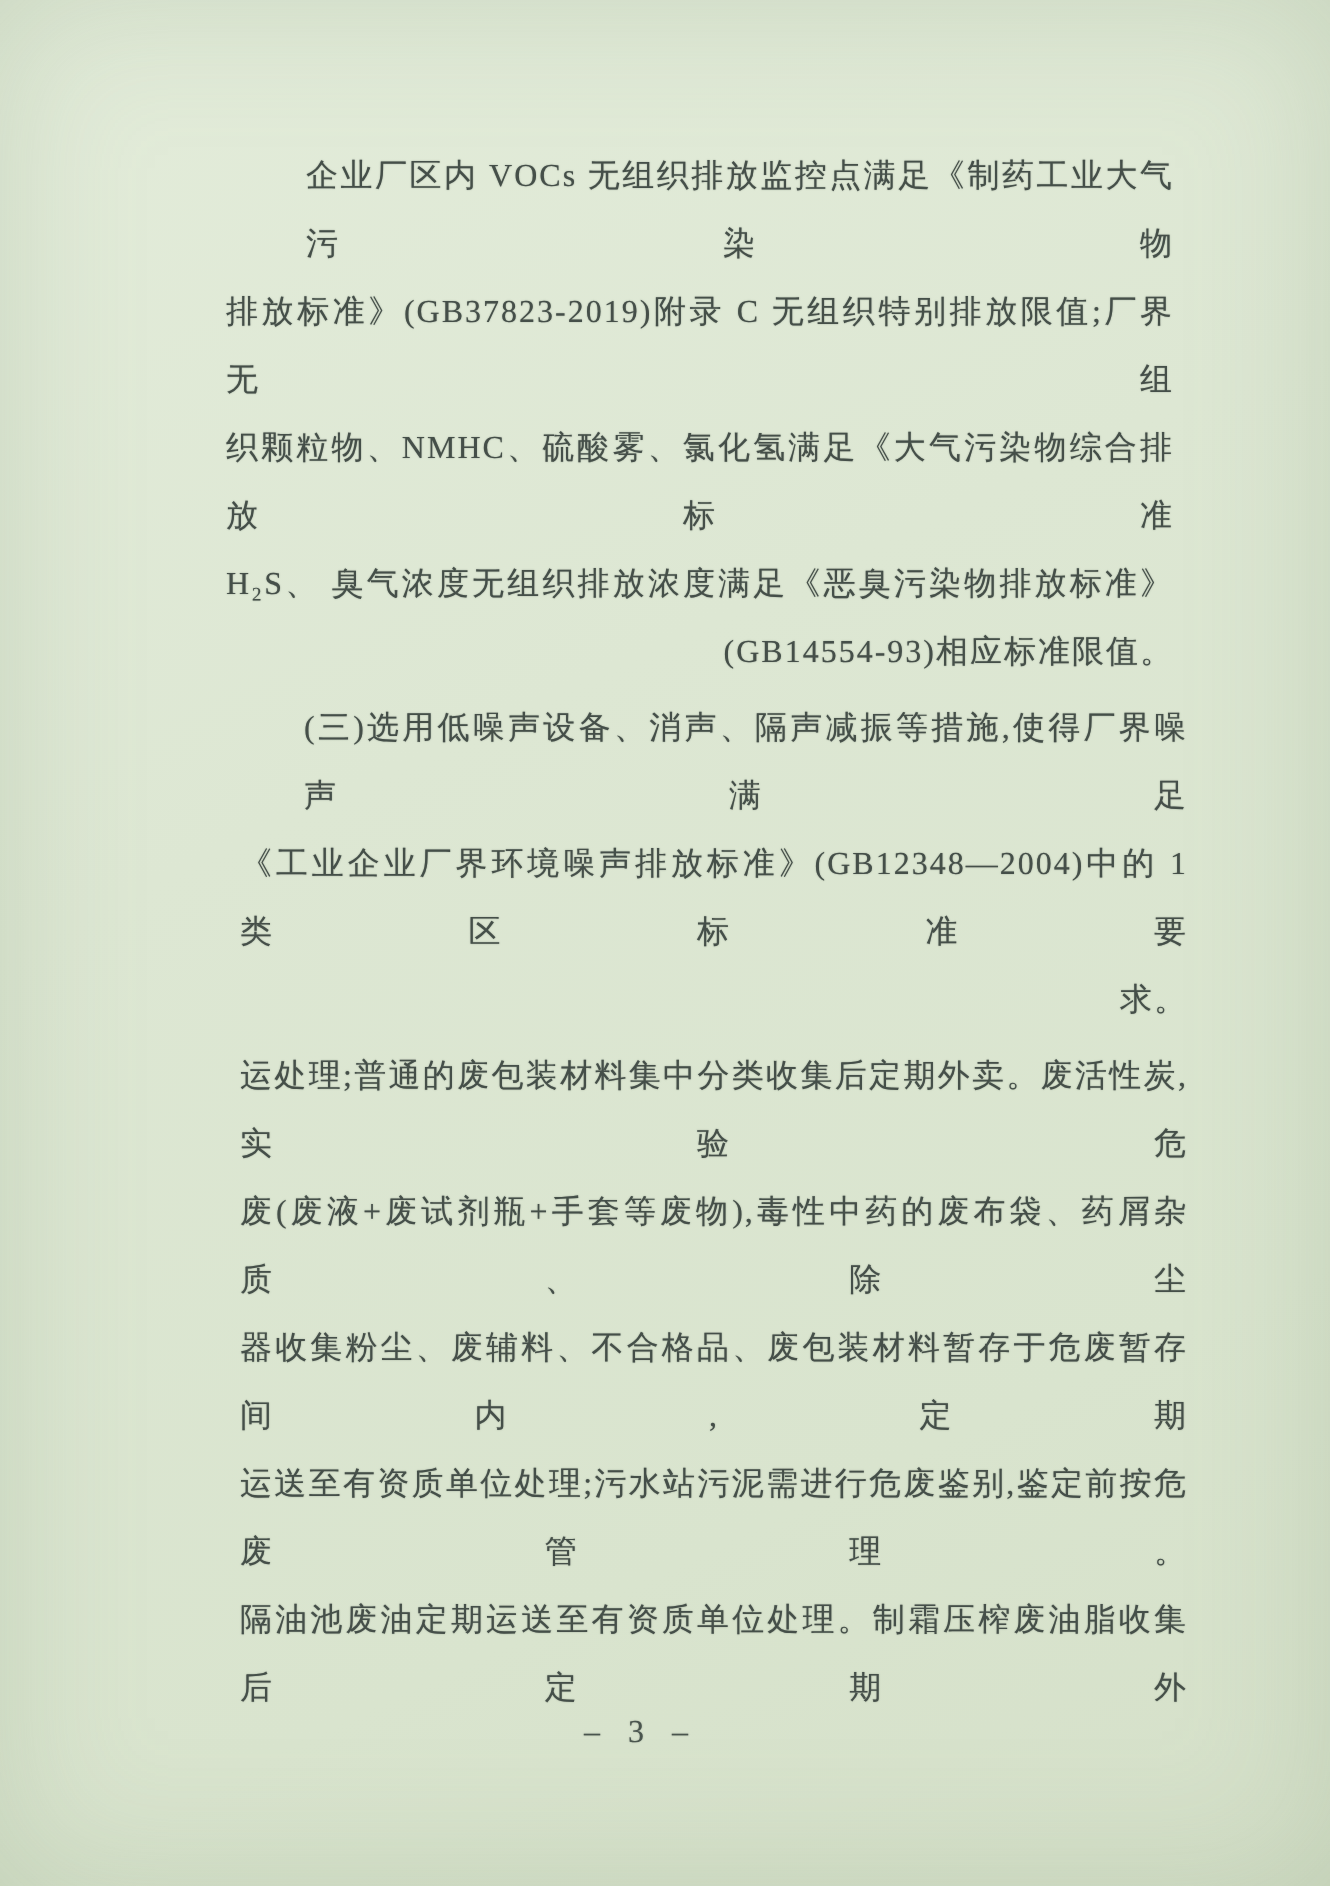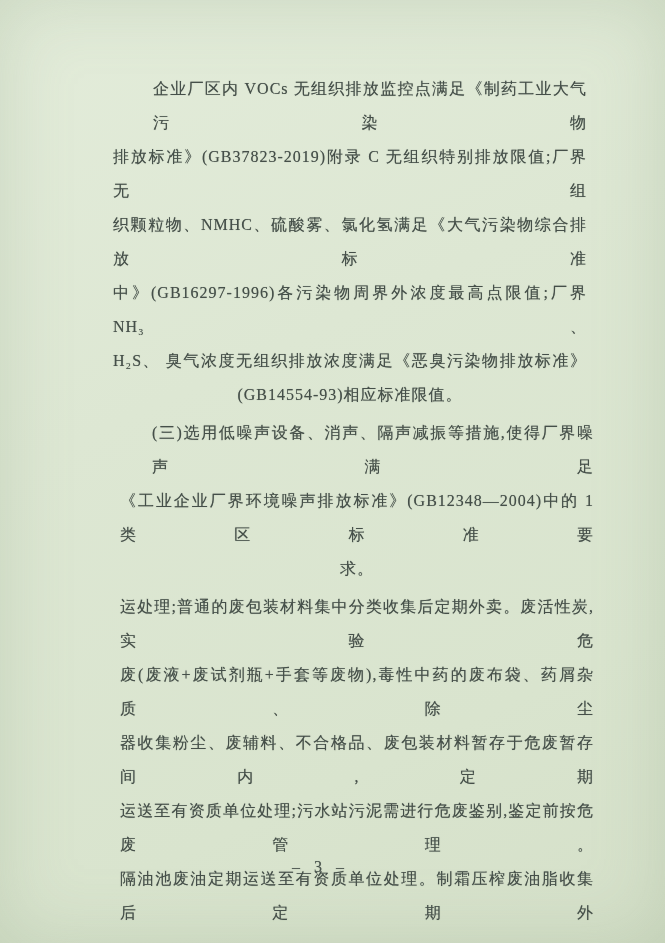--- a/index.html
+++ b/index.html
@@ -21,21 +21,21 @@
     left: 80px; top: 72px;
     width: 514px;
     color: #454f49;
     font-size: 16px;
     line-height: 34px;
     letter-spacing: 1px;
     text-shadow: 0 0 0.7px rgba(62, 72, 66, 0.55);
   }
   .paragraph { margin-bottom: 4px; margin-left: 40px; }
   .paragraph.indented-block { margin-left: 33px; margin-right: 7px; }
-  .ln { text-align: center; white-space: nowrap; }
+  .ln { text-align: right; white-space: nowrap; }
   .ln.j { white-space: normal; text-align: justify; text-align-last: justify; }
   .ln.ind { padding-left: 32px; }
   .ln.ind-lg { padding-left: 40px; }
   .page-number {
     position: absolute;
     left: 0; right: 24px; top: 858px;
     text-align: center;
     color: #4a554e;
     font-size: 16px;
     letter-spacing: 5px;
@@ -46,21 +46,20 @@
 <body>
 
 <div class="scan-vignette"></div>
 
 <div class="text-block">
 
   <div class="paragraph indented-block">
     <div class="ln j ind-lg">企业厂区内 VOCs 无组织排放监控点满足《制药工业大气污染物</div>
     <div class="ln j">排放标准》(GB37823-2019)附录 C 无组织特别排放限值;厂界无组</div>
     <div class="ln j">织颗粒物、NMHC、硫酸雾、氯化氢满足《大气污染物综合排放标准</div>
-    <div class="ln j">中》(GB16297-1996)各污染物周界外浓度最高点限值;厂界 NH₃、</div>
     <div class="ln j">H₂S、 臭气浓度无组织排放浓度满足《恶臭污染物排放标准》</div>
     <div class="ln">(GB14554-93)相应标准限值。</div>
   </div>
 
   <div class="paragraph">
     <div class="ln j ind">(三)选用低噪声设备、消声、隔声减振等措施,使得厂界噪声满足</div>
     <div class="ln j">《工业企业厂界环境噪声排放标准》(GB12348—2004)中的 1 类区标准要</div>
     <div class="ln">求。</div>
   </div>
 

